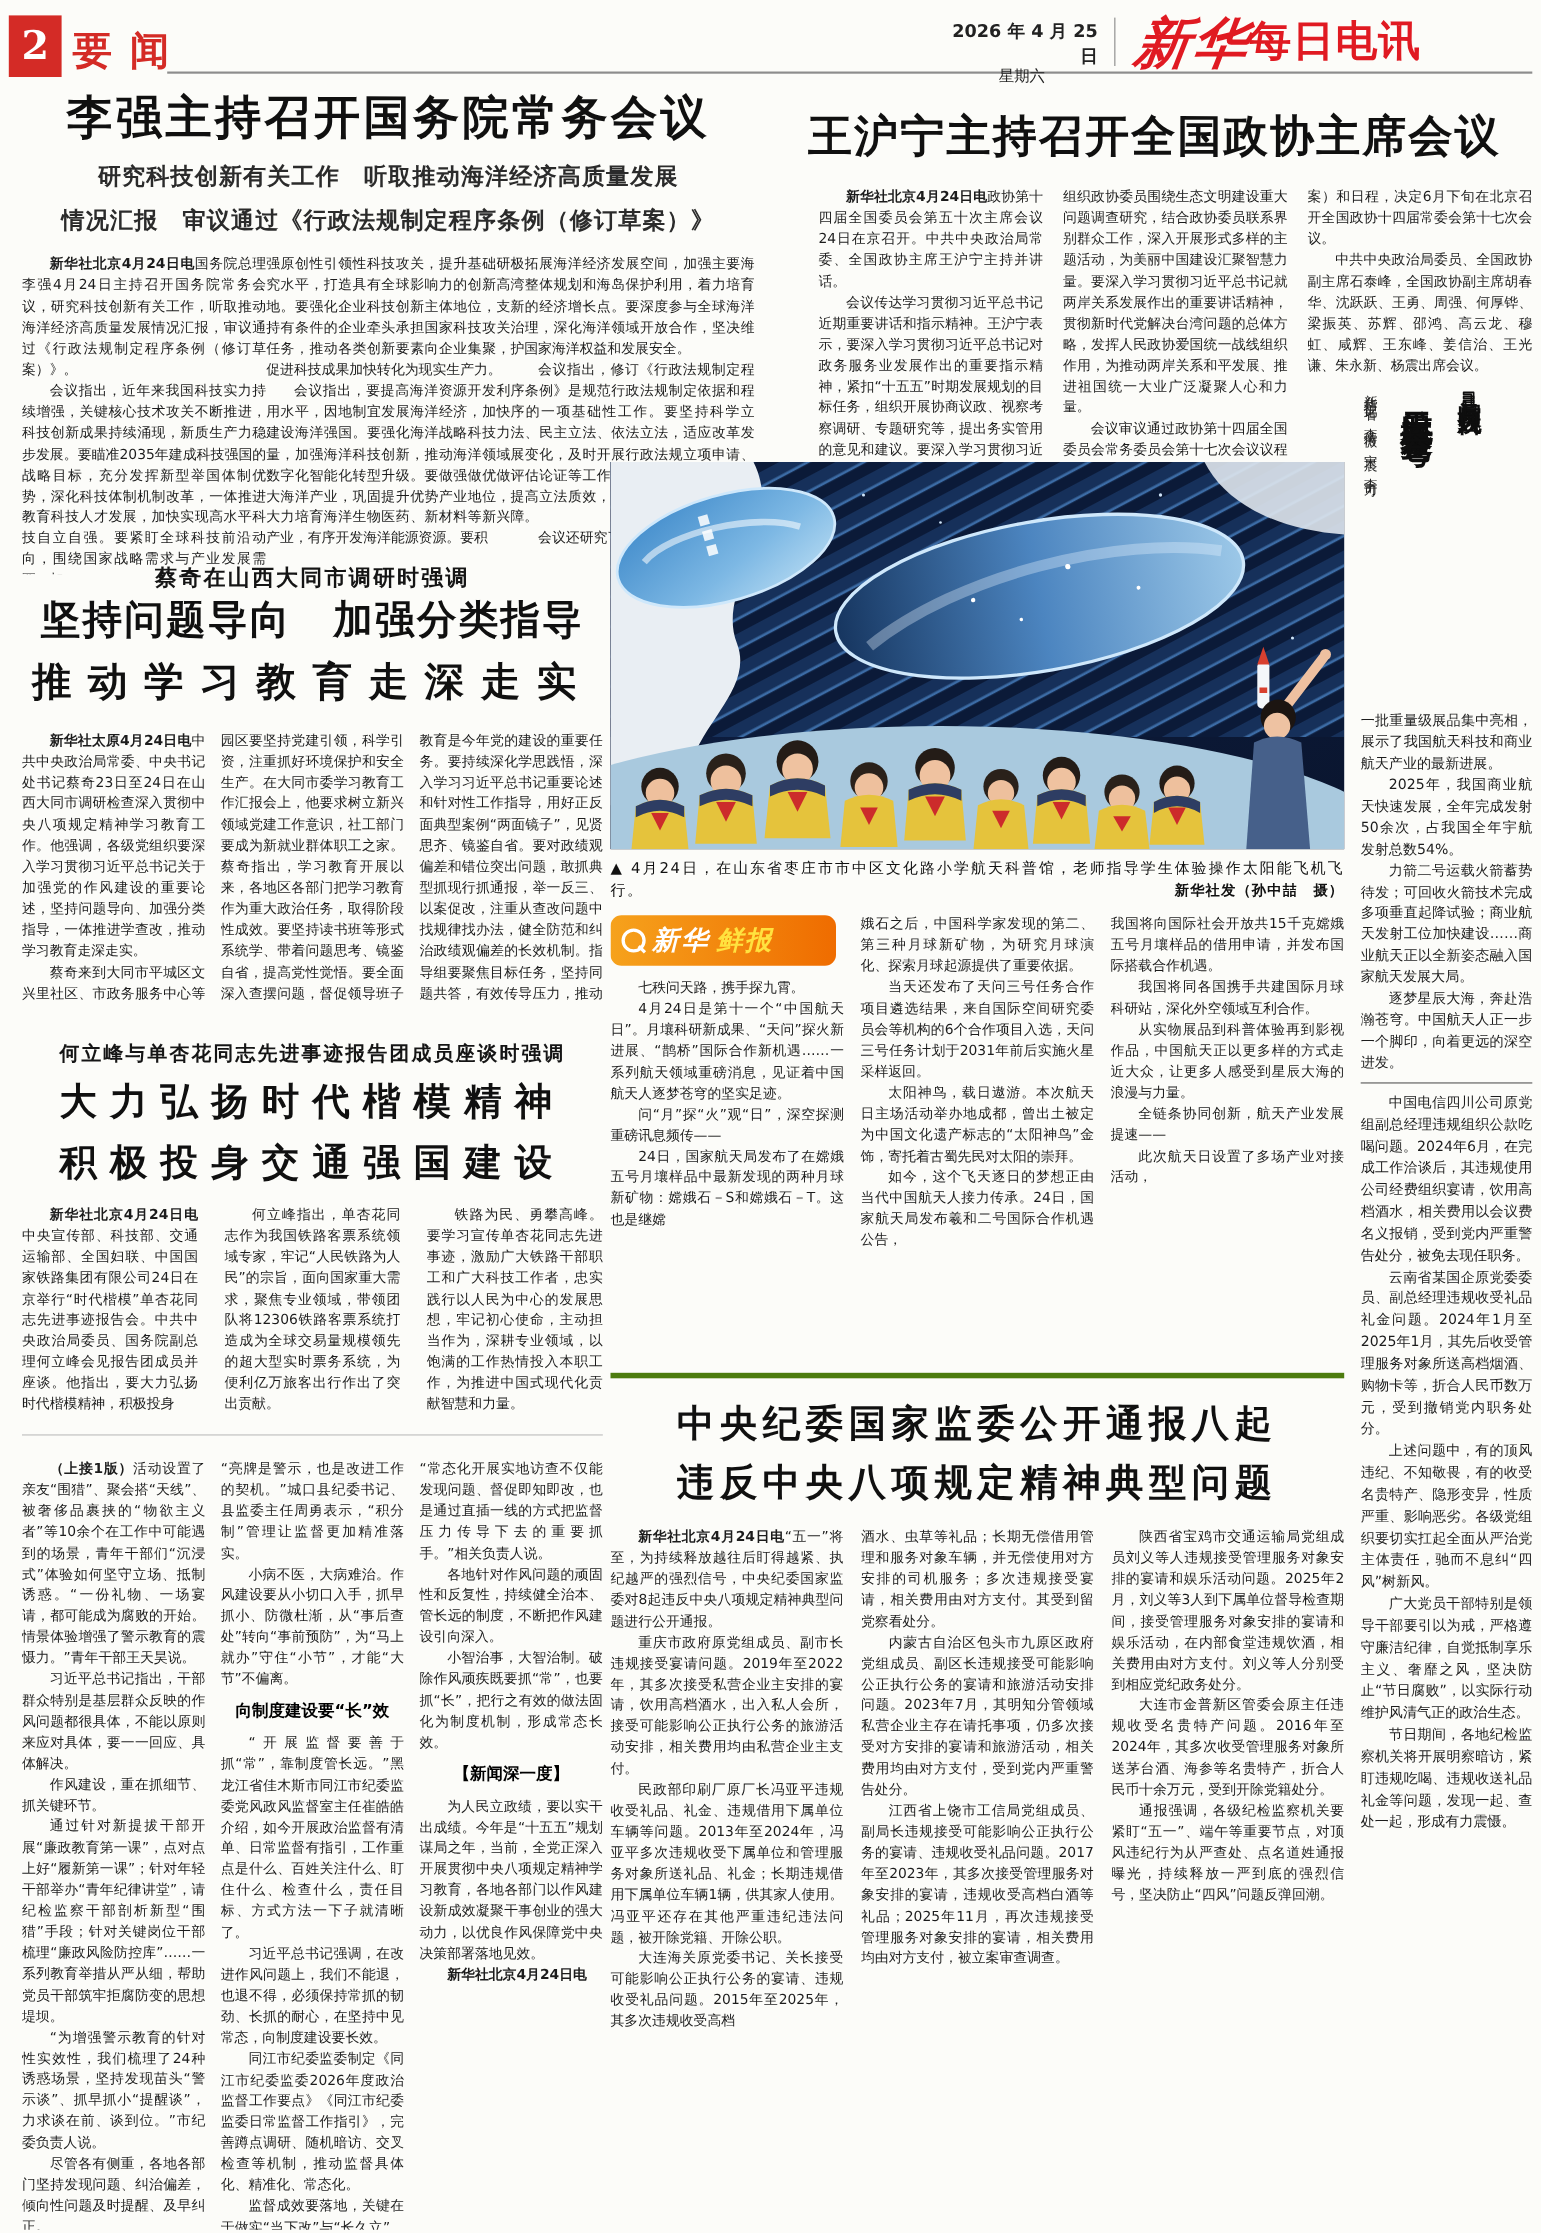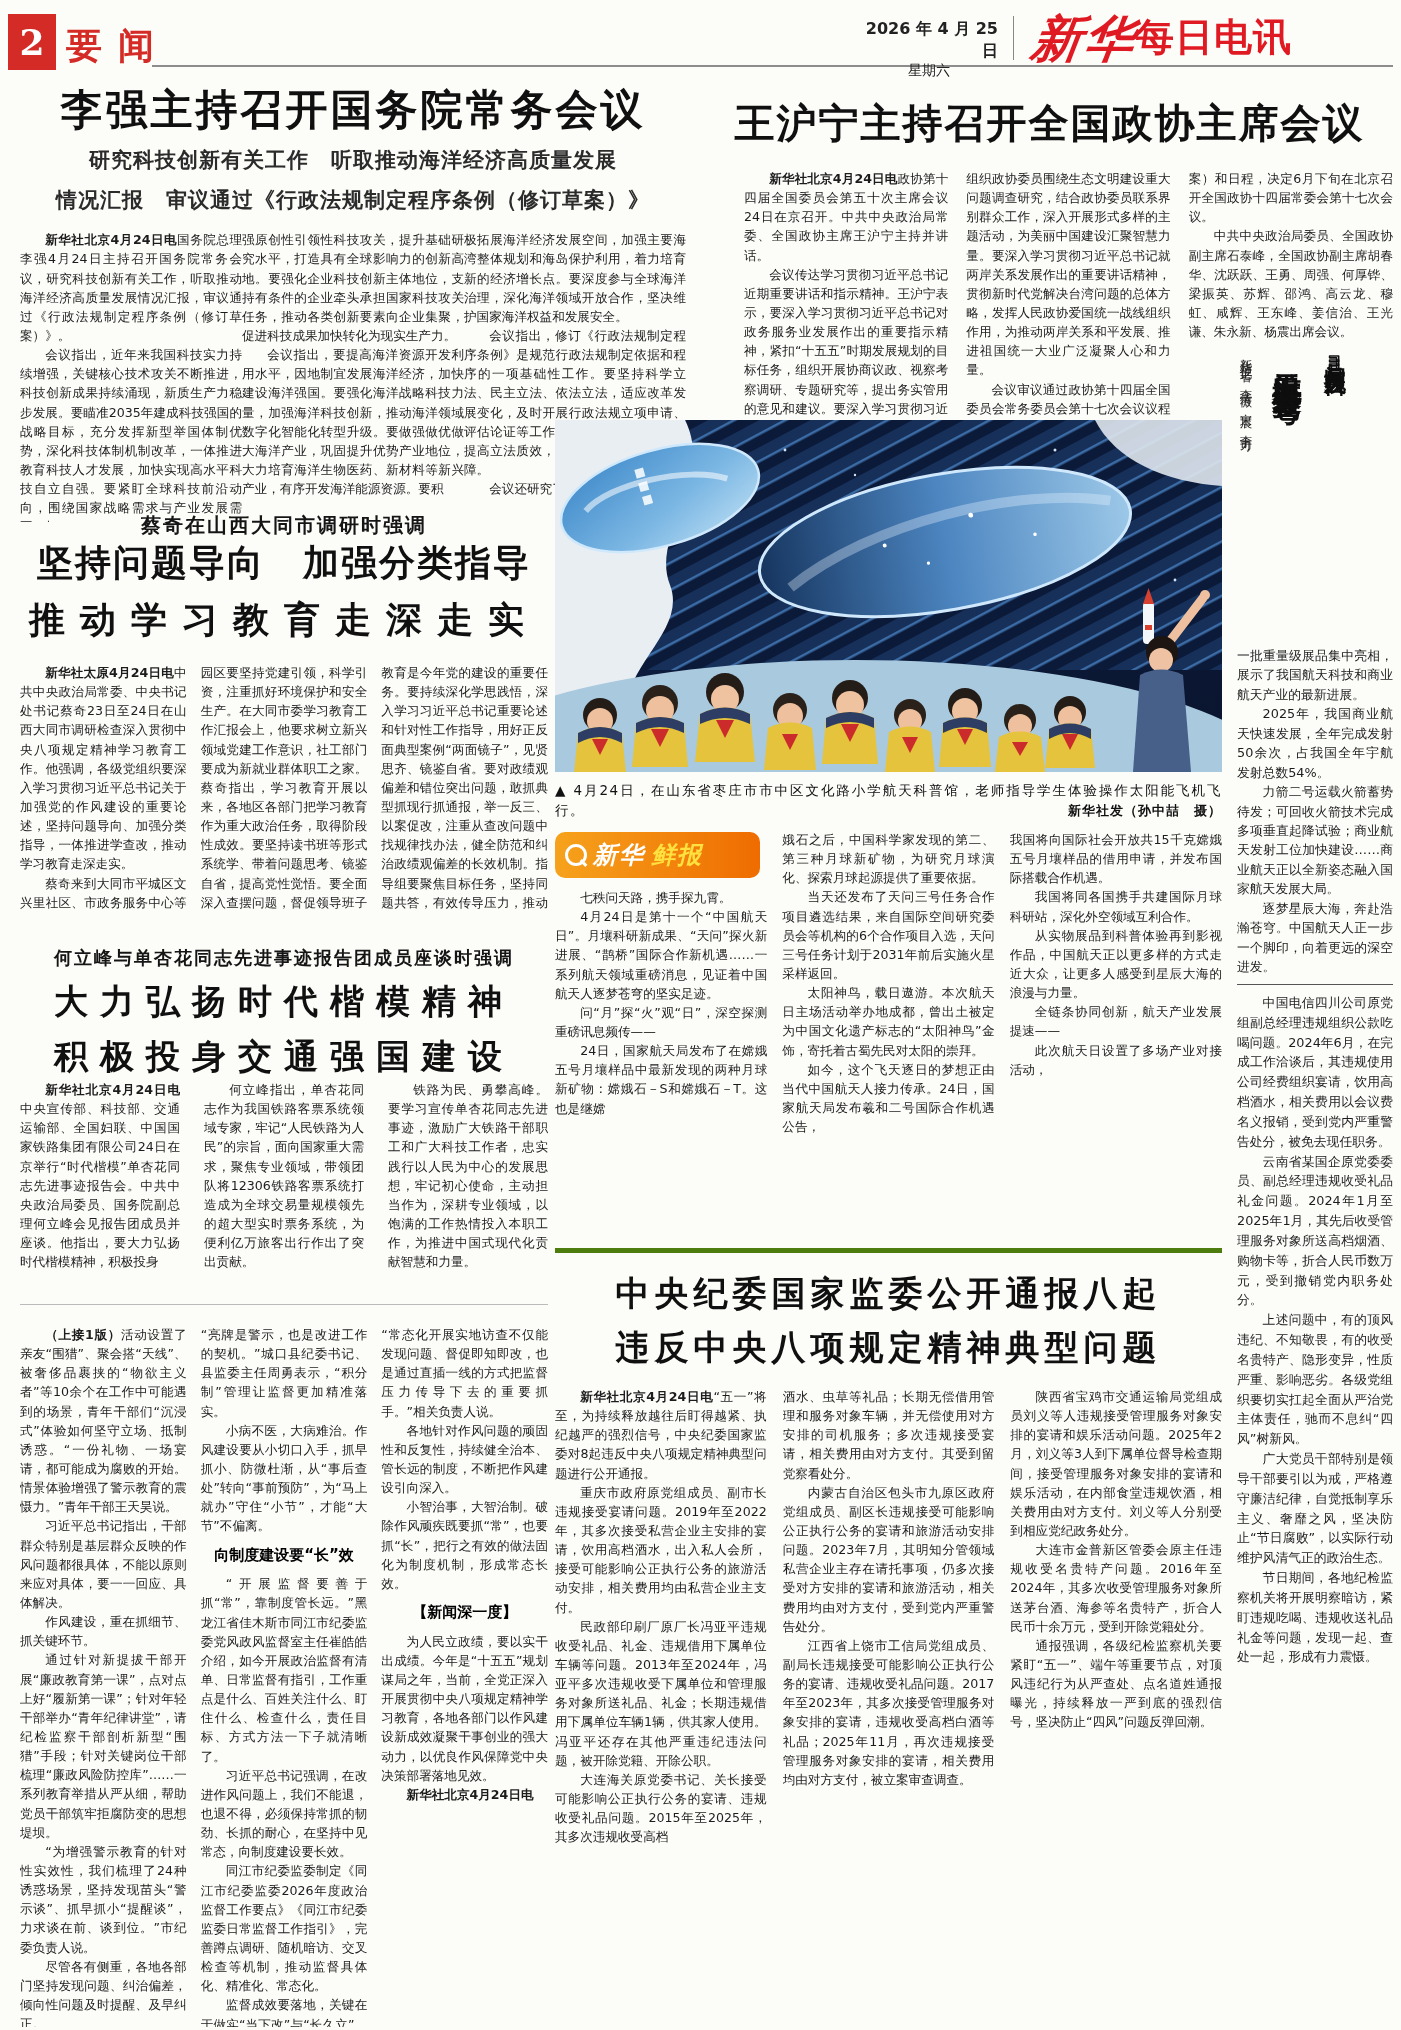--- a/index.html
+++ b/index.html
@@ -15,21 +15,21 @@
   .date-block{position:absolute;left:860px;top:18px;width:138px;text-align:right;line-height:1.35;}
   .date-block .d1{font-size:16px;font-weight:bold;color:#222;}
   .date-block .d2{font-size:14px;color:#222;text-align:center;}
   .vdiv{position:absolute;left:1013px;top:16px;width:1px;height:44px;background:#888;}
   .masthead{position:absolute;left:1032px;top:6px;white-space:nowrap;color:#e01a22;}
   .mh-script{font-family:"DejaVu Serif","Liberation Serif",serif;font-style:italic;font-weight:bold;
              font-size:50px;display:inline-block;transform:skewX(-8deg);letter-spacing:2px;}
   .mh-rest{font-family:"DejaVu Serif","Liberation Serif",serif;font-weight:bold;font-size:38px;
            vertical-align:6px;letter-spacing:1px;}
   
-  .serifhead{font-family:Liberation Serif, serif;font-weight:900;color:#101010;
+  .serifhead{font-family:Liberation Mono, monospace;font-weight:900;color:#101010;
              text-align:center;margin:0;}
   .cols{display:flex;overflow:hidden;}
   .col{flex:1;overflow:hidden;text-align:justify;font-size:12.6px;line-height:1.52;color:#1c1c1c;}
   .col p{margin:0;text-indent:2em;}
   .col p.noindent{text-indent:0;}
   .col p b{font-weight:bold;}
   .col p.col-subhead{text-indent:0;text-align:center;font-weight:bold;font-size:15px;margin:8px 0;color:#000;}
   
   .art-a{position:absolute;left:20px;top:86px;width:666px;}
   .art-a h1{font-size:42px;letter-spacing:3px;line-height:1.15;}
@@ -42,21 +42,21 @@
   
   .art-c{position:absolute;left:20px;top:512px;width:528px;}
   .kicker{font-size:20px;font-weight:600;color:#151515;text-align:center;margin:0;letter-spacing:2px;}
   .art-c .hl1{font-size:36px;letter-spacing:2px;}
   .art-c .hl2{font-size:36px;letter-spacing:15px;margin-top:8px;}
   .art-c .cols{margin-top:18px;height:250px;gap:14px;}
   
   .art-d{position:absolute;left:20px;top:946px;width:528px;}
   .art-d .kicker{font-size:18px;}
   .art-d .hl1,.art-d .hl2{font-size:34px;letter-spacing:12px;margin-top:9px;}
-  .art-d .cols{height:198px;gap:24px;}
+  .art-d .cols{margin-top:14px;height:198px;gap:24px;}
   
   .art-e{position:absolute;left:20px;top:1304px;width:528px;border-top:1px solid #bbb;padding-top:20px;}
   .art-e .cols{height:702px;gap:14px;}
   
   .photo{position:absolute;left:555px;top:420px;width:667px;height:352px;overflow:hidden;background:#0c1d3e;}
   .caption{position:absolute;left:555px;top:780px;width:667px;font-size:13.5px;line-height:1.5;
            color:#111;letter-spacing:1.5px;text-align:justify;}
   .caption .credit{position:absolute;right:0;bottom:0;background:#fcfcf9;padding-left:10px;
                    font-size:13px;letter-spacing:1px;font-weight:bold;}
   

